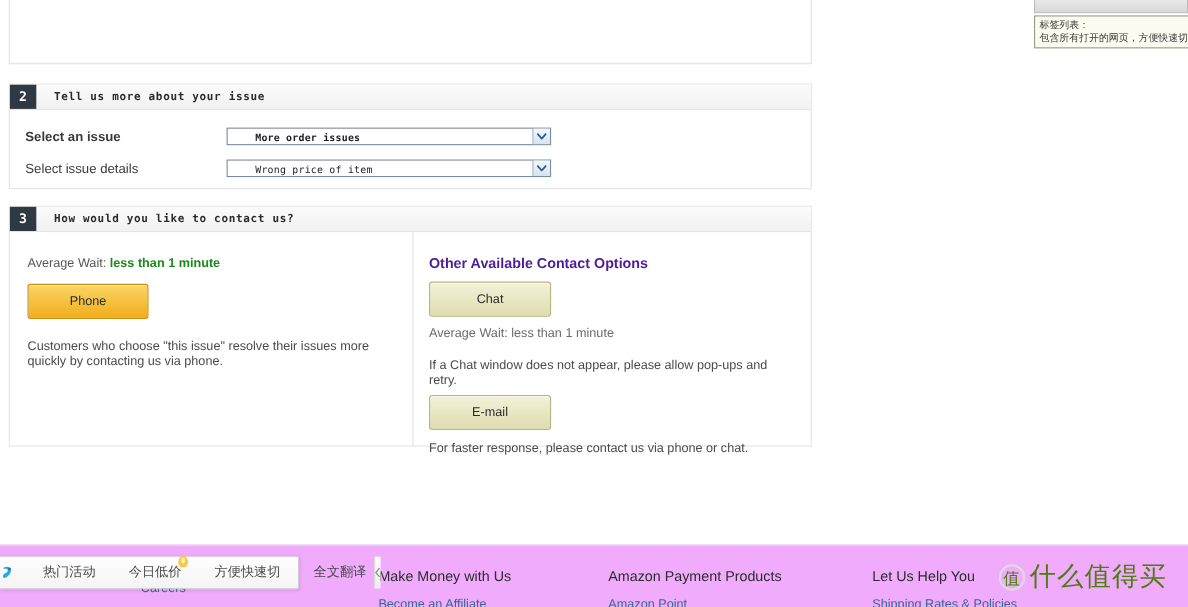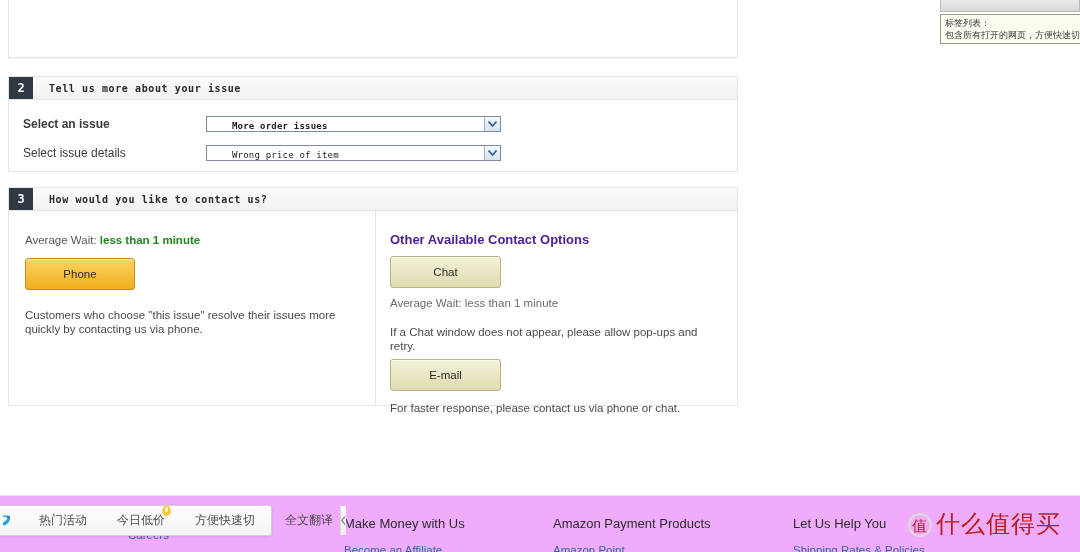--- a/index.html
+++ b/index.html
@@ -342,21 +342,21 @@
     border-top: none;
     box-sizing: border-box;
   }
 
   
   #watermark {
     position: absolute;
     left: 908px; top: 508px;
     font-family: "DejaVu Sans", sans-serif;
     font-size: 24px;
-    color: #b91c1c;
+    color: #4d7c0f;
     letter-spacing: 1px;
     white-space: nowrap;
     user-select: none;
   }
   #watermark .wm-circle {
     display: inline-block;
     width: 24px; height: 24px;
     line-height: 22px;
     text-align: center;
     border: 2px solid #dcdcdc;

